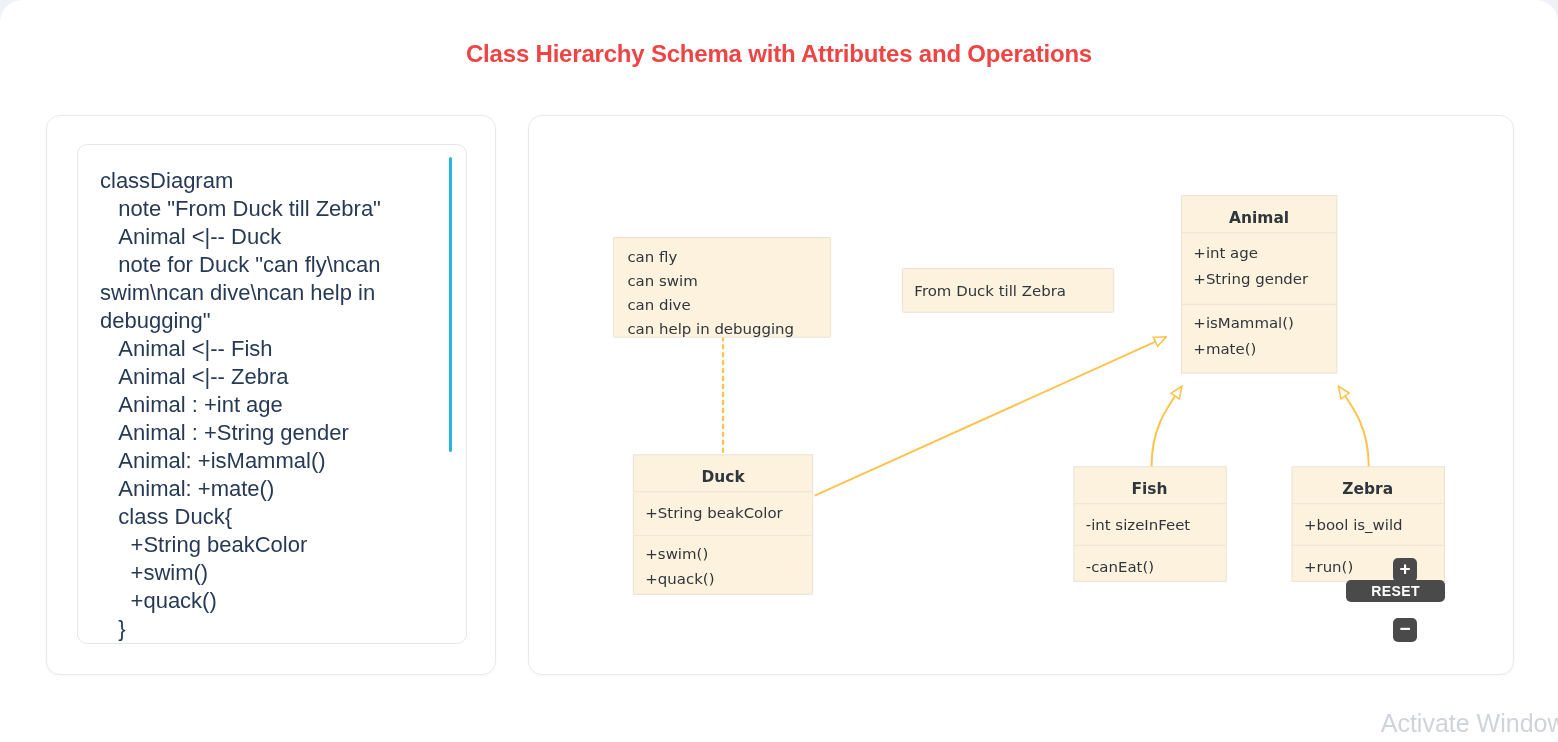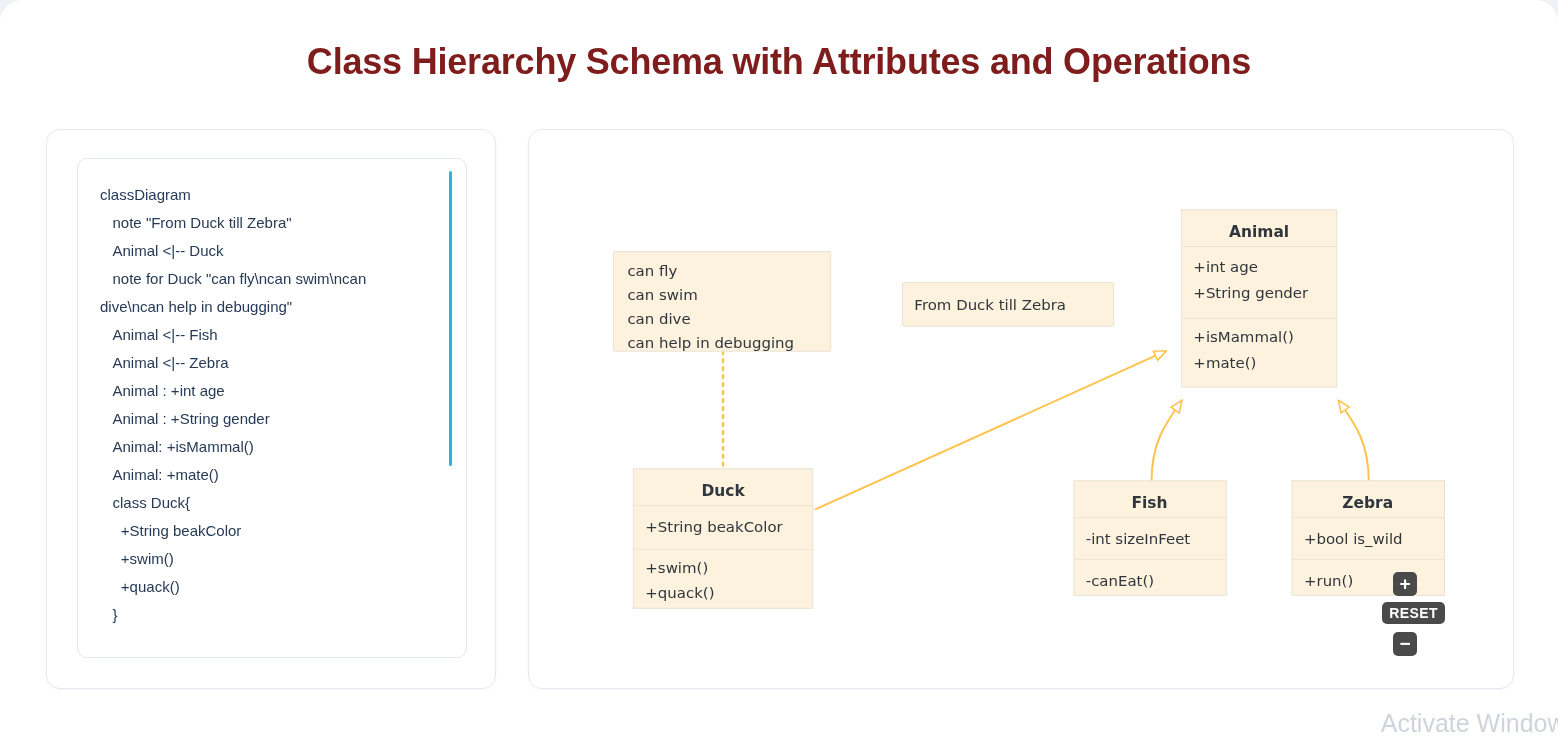--- a/index.html
+++ b/index.html
@@ -21,23 +21,23 @@
     border-radius: 22px 22px 0 0;
     overflow: hidden;
   }
 
   
   .header {
     padding: 40px 60px 0 60px;
     text-align: center;
   }
   .page-title {
-    font-size: 36px;
+    font-size: 24px;
     font-weight: bold;
-    color: #7f1d1d;
+    color: #ef4444;
     letter-spacing: -0.2px;
     margin: 0 0 16px 0;
     line-height: 1.2;
   }
   .page-subtitle {
     font-size: 16.5px;
     color: #4a5a75;
     line-height: 1.5;
     max-width: 1460px;
     margin: 0 auto;
@@ -79,21 +79,21 @@
     border: 1px solid #e3e7ee;
     border-radius: 10px;
     height: 500px;
     box-sizing: border-box;
     padding: 22px 26px 0 22px;
     overflow: hidden;
     background: #fff;
   }
   .code-lines {
     font-family: "Liberation Sans", sans-serif;
-    font-size: 15px;
+    font-size: 22px;
     line-height: 28px;
     color: #263a56;
     white-space: pre-wrap;
     word-break: break-word;
     width: 330px;
   }
   .code-line { display: block; }
   .code-scroll-track {
     position: absolute;
     top: 10px;
@@ -174,23 +174,23 @@
     font-weight: bold;
     cursor: pointer;
     user-select: none;
   }
   .zoom-in {
     right: 34px; top: 0;
     width: 24px; height: 24px;
     font-size: 19px; line-height: 1;
   }
   .zoom-reset {
-    right: 6px; top: 30px;
+    right: 6px; top: 22px;
     height: 22px;
-    padding: 0 7px;
+    padding: 0 25px;
     font-size: 14px;
     letter-spacing: 0.4px;
   }
   .zoom-out {
     right: 34px; top: 60px;
     width: 24px; height: 24px;
     font-size: 19px; line-height: 1;
   }
   .zoom-glyph { display: block; margin-top: -2px; }
 

